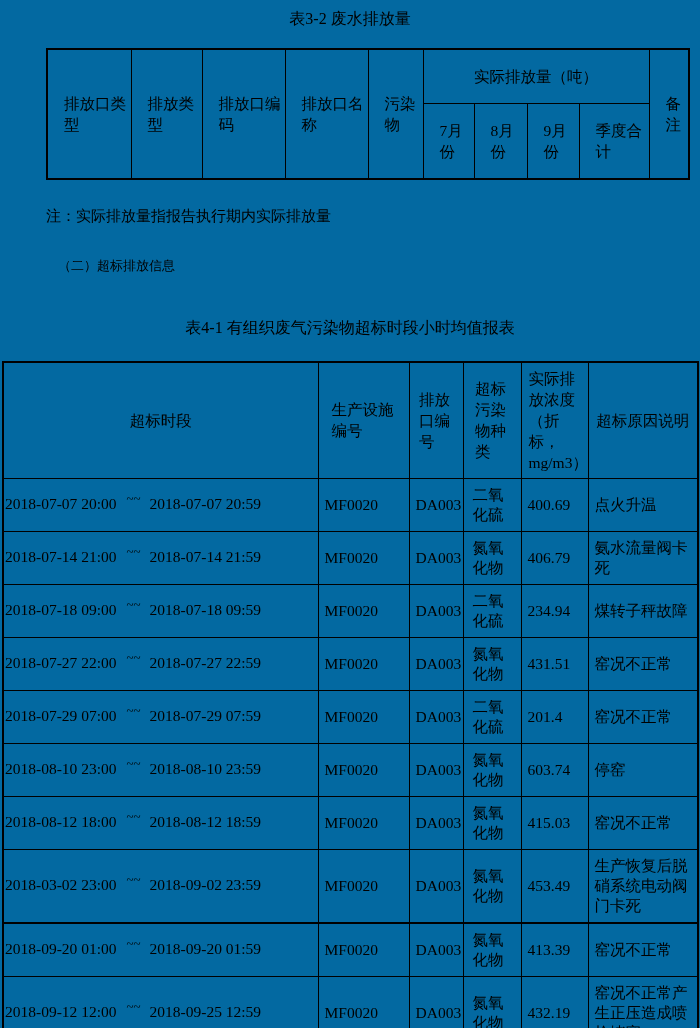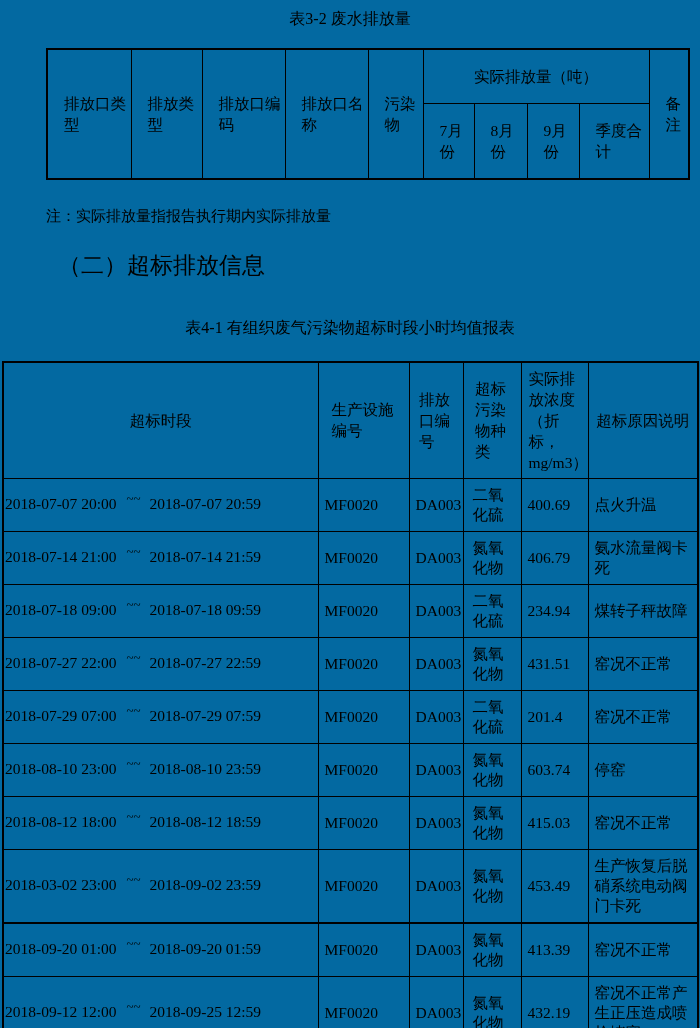--- a/index.html
+++ b/index.html
@@ -29,21 +29,21 @@
 
   
   .wrap { display:inline-block; text-align:left; }
   .w1 { width:18px; }
   .w2 { width:34px; }
   .w3 { width:49px; }
   .w4 { width:64px; }
   .wconc { width:52px; }
 
   .note { margin:26px 0 0 46px; font-size:15px; line-height:21px; }
-  .section-heading { margin:26px 0 0 58px; font-size:23px; line-height:26px; }
+  .section-heading { margin:26px 0 0 58px; font-size:13px; line-height:26px; }
 
   
   .table2 { margin:23px 0 0 2px; width:696px; border:2px solid #000; }
   .table2 thead tr { height:116px; }
   .table2 th {
     text-align:center; vertical-align:middle;
     font-size:15.5px; line-height:21px; padding:2px;
   }
   .table2 td {
     font-size:15.5px; line-height:20px;

